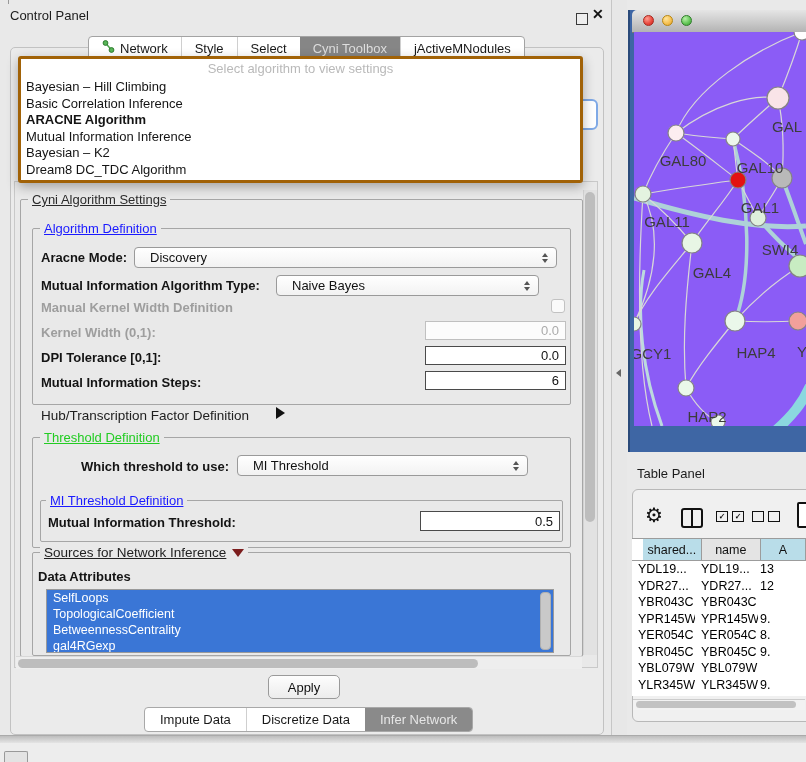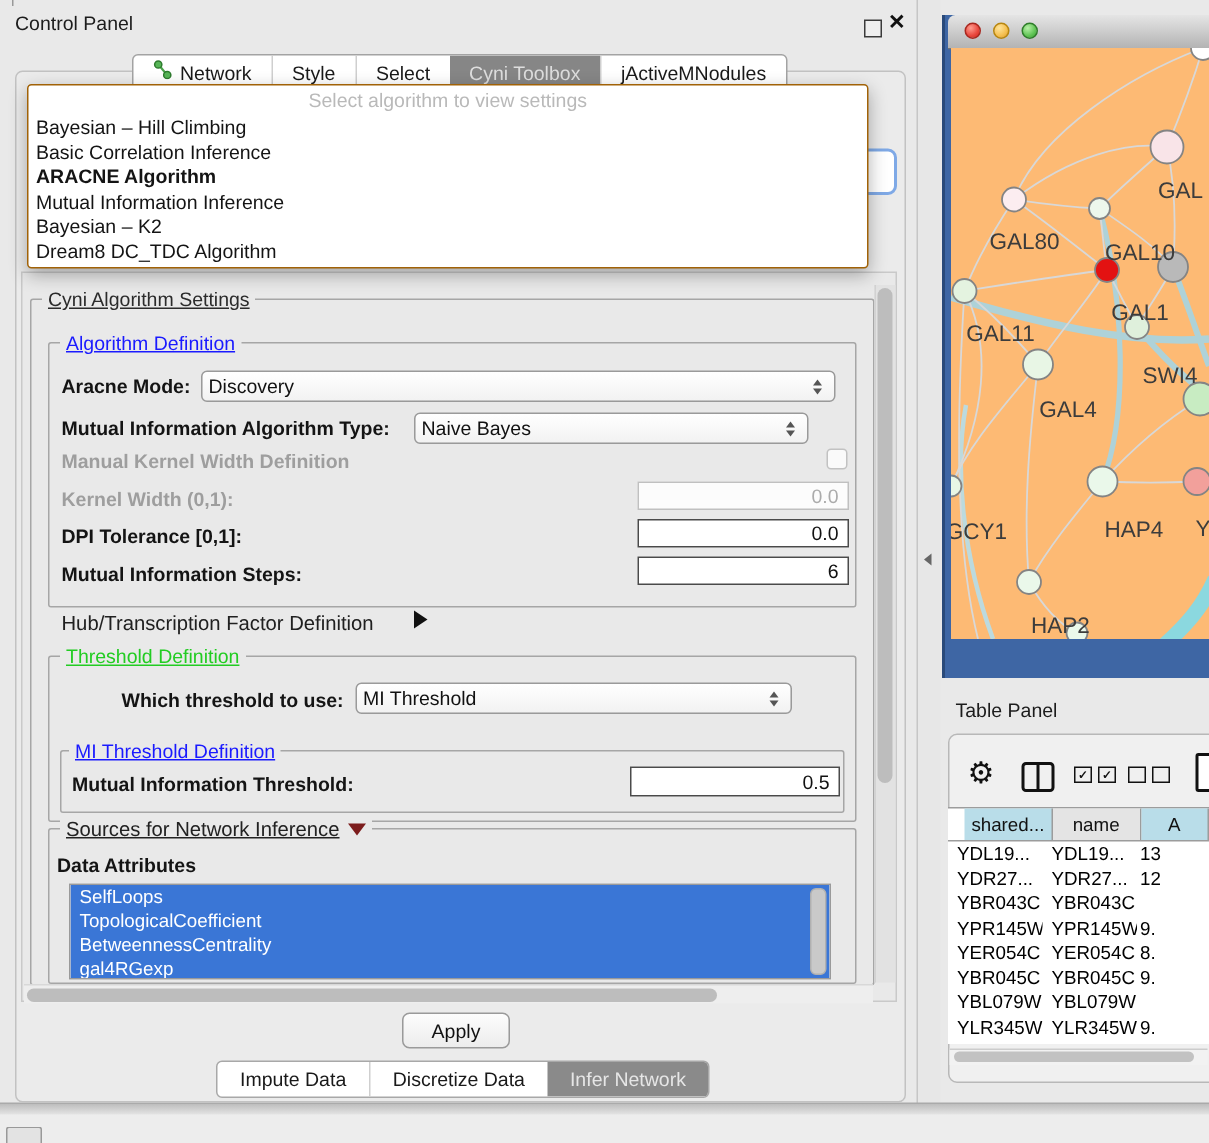--- a/index.html
+++ b/index.html
@@ -15,40 +15,40 @@
   .cp-title{left:10px;top:8px;font-size:13px;color:#1c1c1c;}
   .float-btn{left:576px;top:13px;width:10px;height:10px;border:1.5px solid #3a3a3a;background:#eee;}
   .close-btn{left:592px;top:6px;font-size:14px;font-weight:bold;color:#111;}
   .tl-tick{left:8px;top:0;width:1px;height:4px;background:#999;}
   
   .tabbar{left:88px;top:36px;height:24px;display:flex;background:#fff;border:1px solid #a3a3a3;border-radius:4px;overflow:hidden;z-index:30;}
   .tabbar .tab{line-height:24px;padding:0 13px;font-size:13px;color:#191919;white-space:nowrap;display:flex;align-items:center;gap:5px;}
   .tabbar .tab + .tab{border-left:1px solid #cfcfcf;}
   .tabbar .tab.sel{background:#868686;color:#dedede;border-left:none;}
   
-  .overlay{left:18px;top:56px;width:559px;height:121px;background:#fff;border:1px solid #a16207;border-radius:3px;
+  .overlay{left:18px;top:56px;width:559px;height:121px;background:#fff;border:3px solid #a16207;border-radius:3px;
     box-shadow:0 4px 12px rgba(0,0,0,.30);z-index:60;}
   .dd-ph{position:absolute;left:0;top:2px;width:100%;text-align:center;font-size:13px;color:#b9b9b9;}
   .dd-items{position:absolute;left:0;top:20px;width:100%;}
   .dd-item{height:16.6px;line-height:16.6px;padding-left:5px;font-size:13px;color:#141414;white-space:nowrap;}
   .dd-item.bold{font-weight:bold;}
   .combo-frag{left:560px;top:99px;width:34px;height:27px;background:#fff;border:2px solid #7fa9e6;border-radius:6px;z-index:40;}
   
   .outer-panel{left:10px;top:47px;width:592px;height:686px;background:#ebebeb;border:1px solid #c2c2c2;border-radius:5px;z-index:10;}
   .viewport{left:14px;top:181px;width:584px;height:487px;background:#e9e9e9;border:1px solid #c9c9c9;box-sizing:border-box;z-index:20;}
   .fs{border:1px solid #a6a6a6;border-radius:2px;background:transparent;z-index:21;}
   .legend{position:absolute;top:-8px;font-size:13px;background:#e9e9e9;padding:0 4px;white-space:nowrap;text-decoration:underline;}
   .lg-blue{color:#1a1aff;}
   .lg-green{color:#22cc22;}
   .lbl{font-size:13px;font-weight:bold;color:#141414;white-space:nowrap;z-index:22;}
   .lbl.dis{color:#9e9e9e;}
   .plain{font-size:13px;color:#202020;white-space:nowrap;z-index:22;}
   
   .combo{background:linear-gradient(180deg,#ffffff,#f2f2f2);border:1px solid #9a9a9a;border-radius:4px;z-index:22;
-    font-size:13px;color:#111;display:flex;align-items:center;padding-left:4px;box-sizing:border-box;}
+    font-size:13px;color:#111;display:flex;align-items:center;padding-left:15px;box-sizing:border-box;}
   .stepper{position:absolute;right:8px;top:50%;transform:translateY(-50%);display:flex;flex-direction:column;gap:2px;}
   .stepper i{display:block;width:0;height:0;border-left:3.5px solid transparent;border-right:3.5px solid transparent;}
   .stepper .u{border-bottom:4px solid #555;}
   .stepper .d{border-top:4px solid #555;}
   
   .field{background:#fff;border:1.5px solid #4a4a4a;z-index:22;font-size:13px;color:#111;
     display:flex;align-items:center;justify-content:flex-end;padding-right:6px;box-sizing:border-box;}
   .field.dis{border:1px solid #c0c0c0;background:#fcfcfc;color:#ababab;}
   .cbx{width:12px;height:12px;border:1px solid #c2c2c2;background:#fafafa;border-radius:3px;z-index:22;}
   .disc-arrow{width:0;height:0;border-top:6px solid transparent;border-bottom:6px solid transparent;border-left:9px solid #111;z-index:22;}
@@ -74,21 +74,21 @@
   .divider{left:612px;top:0;width:15px;height:762px;background:#e7e7e7;}
   .div-handle{left:616px;top:369px;width:0;height:0;border-top:4px solid transparent;border-bottom:4px solid transparent;border-right:5px solid #666;}
   
   .frame{left:628px;top:10px;width:178px;height:442px;background:#3e66a4;border-left:2px solid #2a4a7a;box-sizing:border-box;z-index:5;}
   .titlebar{left:632px;top:10px;width:174px;height:22px;background:linear-gradient(180deg,#e5e5e5,#cfcfcf 45%,#b3b3b3);
     border-bottom:1px solid #757575;border-top-left-radius:5px;z-index:6;}
   .light{position:absolute;top:5px;width:11px;height:11px;border-radius:50%;box-sizing:border-box;}
   .lt-red{left:11px;background:radial-gradient(circle at 35% 30%, #ff9d90, #e8463c 60%, #c62b22);border:1px solid #a8281f;}
   .lt-yellow{left:30px;background:radial-gradient(circle at 35% 30%, #ffe49a, #f5bf4f 60%, #d89a2b);border:1px solid #b8860f;}
   .lt-green{left:49px;background:radial-gradient(circle at 35% 30%, #b8f0a8, #5fc454 60%, #3f9a38);border:1px solid #2f7d2a;}
-  .canvas{left:634px;top:32px;width:172px;height:394px;background:#fdba74;z-index:6;overflow:hidden;}
+  .canvas{left:634px;top:32px;width:172px;height:394px;background:#8b5cf6;z-index:6;overflow:hidden;}
   
   .tp-title{left:637px;top:466px;font-size:13px;color:#1c1c1c;z-index:5;}
   .tp-box{left:632px;top:489px;width:190px;height:233px;background:#f0f0f0;border:1px solid #b8b8b8;border-radius:6px;box-sizing:border-box;z-index:5;}
   .gear{left:645px;top:503px;font-size:20px;color:#111;z-index:7;}
   .colicon{left:681px;top:508px;width:18px;height:16px;border:2px solid #111;border-radius:3px;z-index:7;}
   .colicon i{position:absolute;left:8px;top:0;width:2px;height:16px;background:#111;}
   .ckrow{z-index:7;display:flex;gap:4px;}
   .ck{width:10px;height:9px;border:1.5px solid #111;font-size:8px;line-height:9px;text-align:center;color:#111;font-weight:bold;}
   .docicon{left:797px;top:502px;width:16px;height:22px;border:2px solid #111;border-radius:2px;background:#fff;z-index:7;}
   .grid{left:632px;top:538px;width:174px;height:158px;background:#fff;z-index:7;overflow:hidden;}

